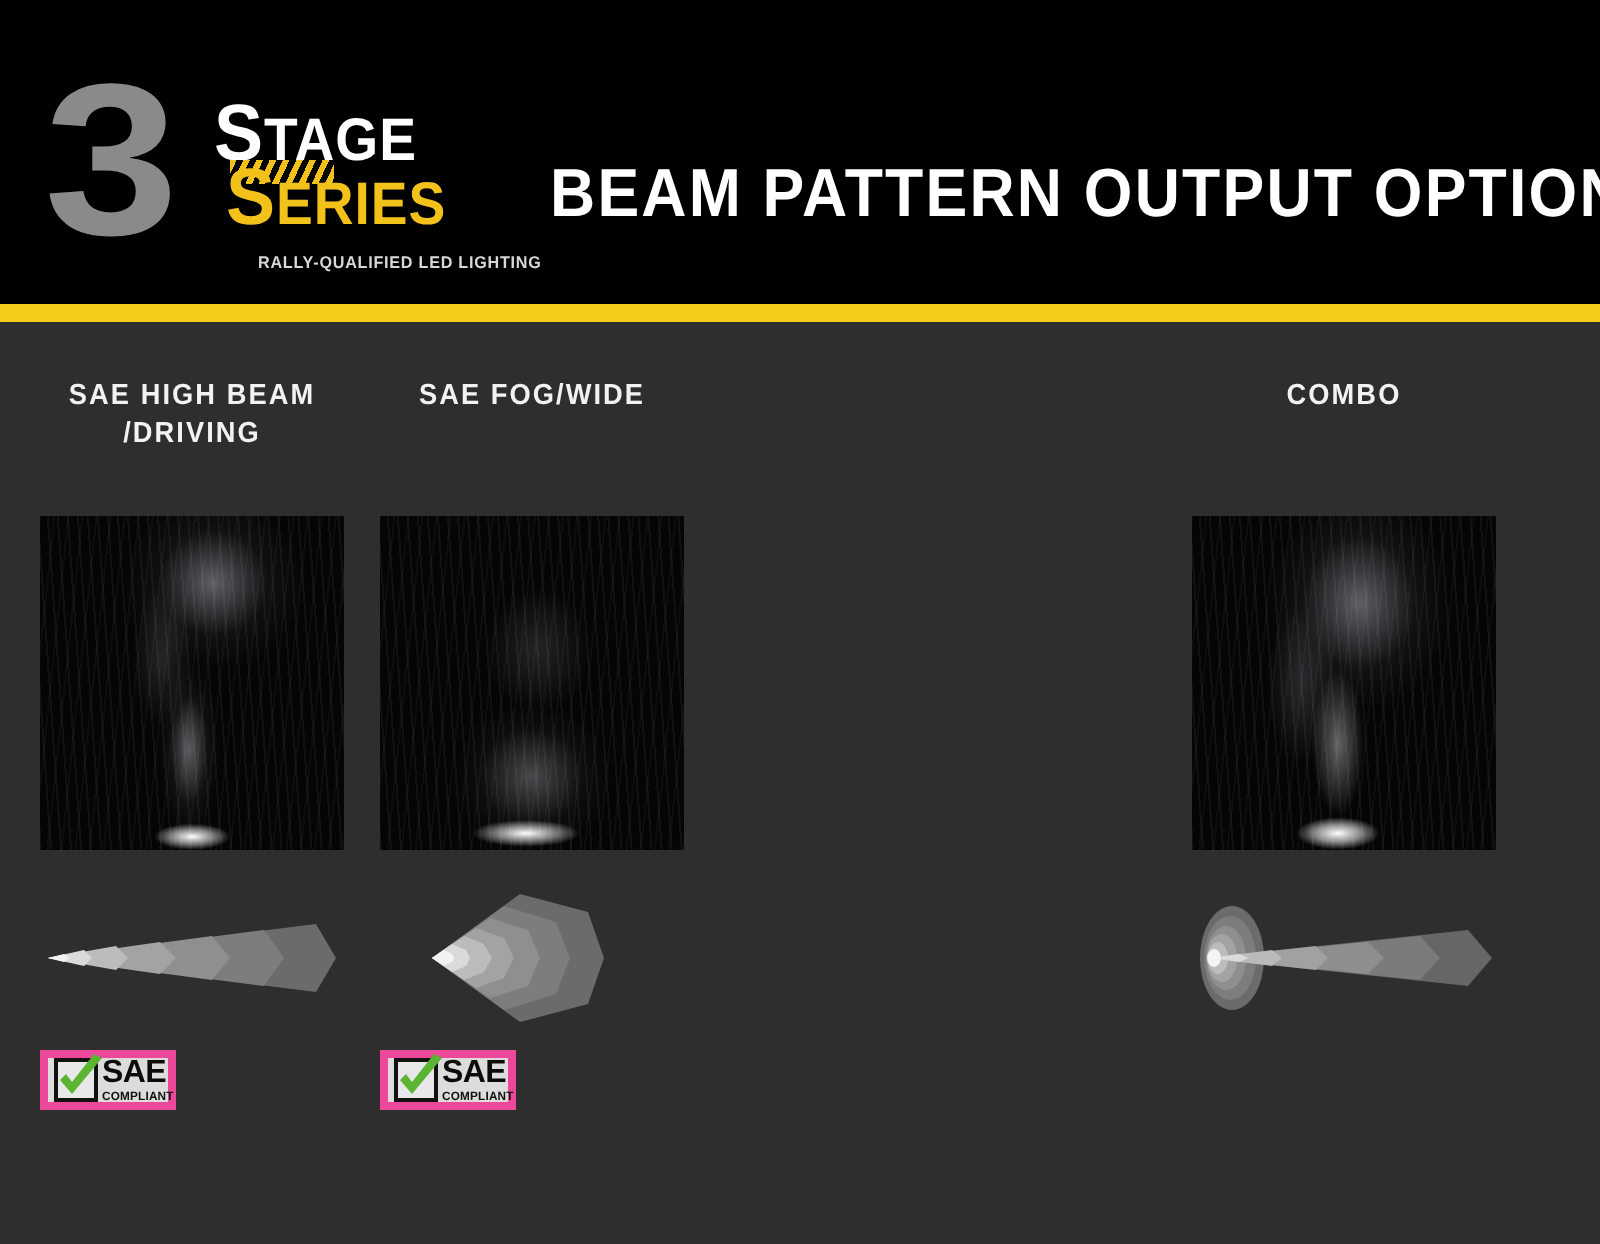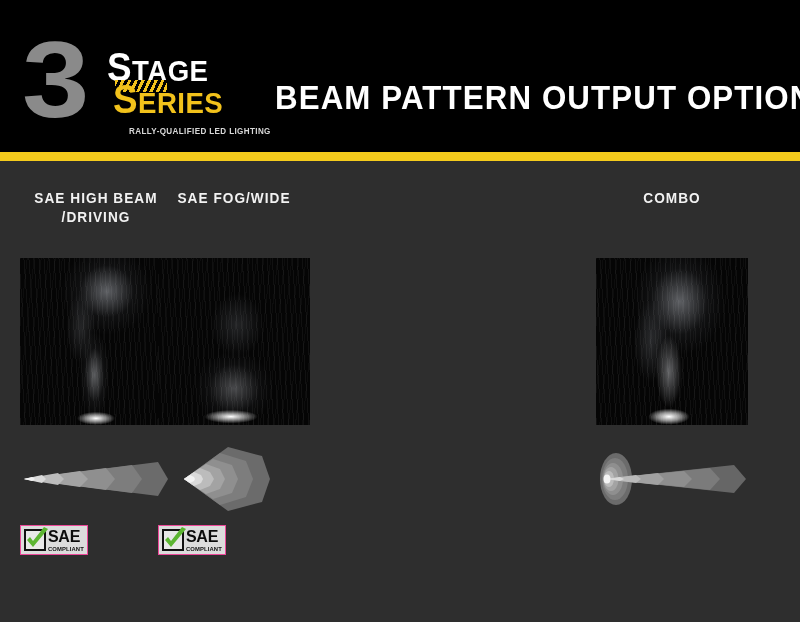--- a/index.html
+++ b/index.html
@@ -66,21 +66,21 @@
     position:absolute;left:0;top:152px;width:800px;height:9px;
     background:#f5cb1c;
   }
 
   
   .columns{
     position:absolute;left:0;top:161px;width:708px;height:461px;
   }
   .col{position:absolute;top:0;width:152px;height:461px;}
   .col-0{left:20px;}
-  .col-1{left:158px;}
+  .col-1{left:190px;}
   .col-2{left:328px;}
   .col-3{left:482px;}
   .col-4{left:596px;width:152px;}
 
   .col-label{
     position:absolute;top:28px;left:-6px;width:164px;
     text-align:center;color:#f2f2f2;
     font-size:14.5px;font-weight:bold;letter-spacing:1.1px;
     line-height:19px;
     transform:scaleX(0.94);transform-origin:center top;
@@ -150,21 +150,21 @@
   .beam{
     position:absolute;top:283px;left:0;width:152px;height:70px;
   }
   .beam svg{display:block;}
 
   
   .badge{
     position:absolute;top:364px;left:0;
     width:68px;height:30px;
     background:#dcdcdc;
-    border:1px solid #ec4899;
+    border:4px solid #ec4899;
     box-sizing:border-box;
     display:flex;align-items:center;
     padding:2px 3px;
   }
   .badge .chk{
     position:relative;width:22px;height:22px;
     border:2px solid #111;background:#e8e8e8;
     box-sizing:border-box;flex:0 0 auto;
   }
   .badge .chk svg{position:absolute;left:-3px;top:-5px;}

